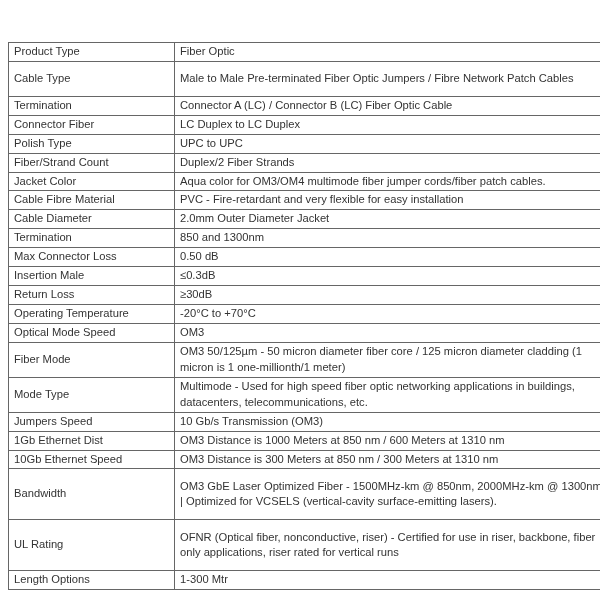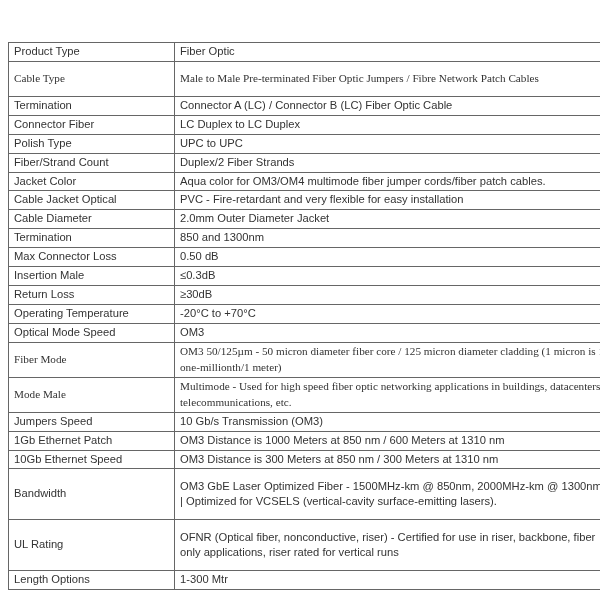--- a/index.html
+++ b/index.html
@@ -35,21 +35,21 @@
     white-space: normal;
     word-wrap: break-word;
   }
   td.spec-label {
     width: 155px;
   }
   td.spec-value {
     width: 427px;
   }
   tr.h1 td { height: 15px; margin-top: 10px; }
-  tr.h2 td { height: 32px; font-family: Liberation Serif, serif; }
+  tr.h2 td { height: 32px; }
   tr.h3 td { height: 48px; }
 </style>
 </head>
 <body>
 
 <div id="spec-wrap">
   <table id="spec-table">
     <tbody id="spec-body">
         <tr class="h1">
           <td class="spec-label">Product Type</td>
@@ -73,21 +73,21 @@
         </tr>
         <tr class="h1">
           <td class="spec-label">Fiber/Strand Count</td>
           <td class="spec-value">Duplex/2 Fiber Strands</td>
         </tr>
         <tr class="h1">
           <td class="spec-label">Jacket Color</td>
           <td class="spec-value">Aqua color for OM3/OM4 multimode fiber jumper cords/fiber patch cables.</td>
         </tr>
         <tr class="h1">
-          <td class="spec-label">Cable Jacket Optical</td>
+          <td class="spec-label">Cable Fibre Material</td>
           <td class="spec-value">PVC - Fire-retardant and very flexible for easy installation</td>
         </tr>
         <tr class="h1">
           <td class="spec-label">Cable Diameter</td>
           <td class="spec-value">2.0mm Outer Diameter Jacket</td>
         </tr>
         <tr class="h1">
           <td class="spec-label">Termination</td>
           <td class="spec-value">850 and 1300nm</td>
         </tr>
@@ -109,29 +109,29 @@
         </tr>
         <tr class="h1">
           <td class="spec-label">Optical Mode Speed</td>
           <td class="spec-value">OM3</td>
         </tr>
         <tr class="h2">
           <td class="spec-label">Fiber Mode</td>
           <td class="spec-value">OM3 50/125µm - 50 micron diameter fiber core / 125 micron diameter cladding (1 micron is 1 one-millionth/1 meter)</td>
         </tr>
         <tr class="h2">
-          <td class="spec-label">Mode Male</td>
+          <td class="spec-label">Mode Type</td>
           <td class="spec-value">Multimode - Used for high speed fiber optic networking applications in buildings, datacenters, telecommunications, etc.</td>
         </tr>
         <tr class="h1">
           <td class="spec-label">Jumpers Speed</td>
           <td class="spec-value">10 Gb/s Transmission (OM3)</td>
         </tr>
         <tr class="h1">
-          <td class="spec-label">1Gb Ethernet Patch</td>
+          <td class="spec-label">1Gb Ethernet Dist</td>
           <td class="spec-value">OM3 Distance is 1000 Meters at 850 nm / 600 Meters at 1310 nm</td>
         </tr>
         <tr class="h1">
           <td class="spec-label">10Gb Ethernet Speed</td>
           <td class="spec-value">OM3 Distance is 300 Meters at 850 nm / 300 Meters at 1310 nm</td>
         </tr>
         <tr class="h3">
           <td class="spec-label">Bandwidth</td>
           <td class="spec-value">OM3 GbE Laser Optimized Fiber - 1500MHz-km @ 850nm, 2000MHz-km @ 1300nm | Optimized for VCSELS (vertical-cavity surface-emitting lasers).</td>
         </tr>

